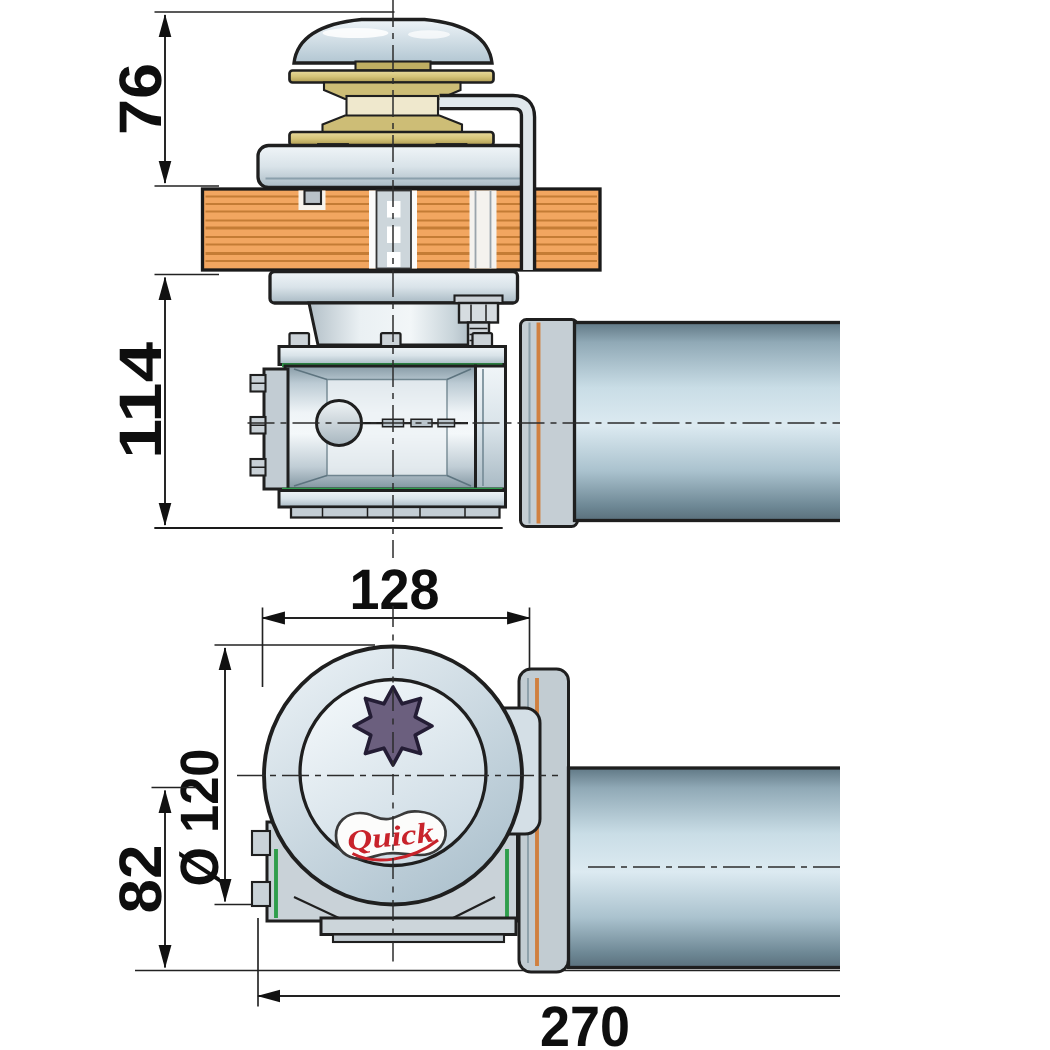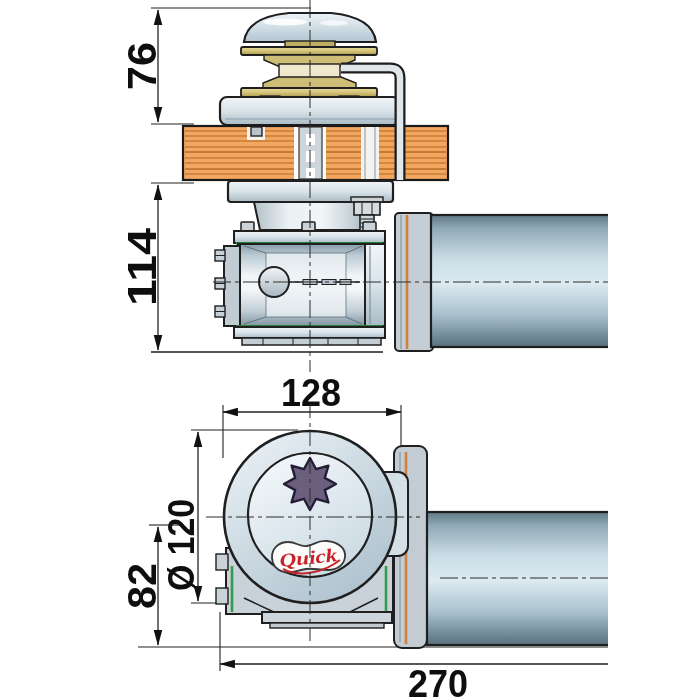--- a/index.html
+++ b/index.html
@@ -1,16 +1,16 @@
 <!DOCTYPE html>
 <html><head>
 <meta charset="utf-8">
 <style>
   html,body{margin:0;padding:0;background:#ffffff;}
-  .stage{width:560px;height:700px;position:relative;background:#fff;overflow:hidden;margin-left:48px;}
+  .stage{width:560px;height:700px;position:relative;background:#fff;overflow:hidden;}
   svg{display:block;}
   text.dim{font-family:"Liberation Sans", sans-serif;font-weight:bold;fill:#0e0e0e;}
   text.logo-script{font-family:"Liberation Serif", serif;font-style:italic;font-weight:bold;fill:#c8232b;}
 </style>
 </head>
 <body>
 
 <div class="stage">
 <svg width="700" height="700" viewBox="0 0 700 700">
   <defs>

